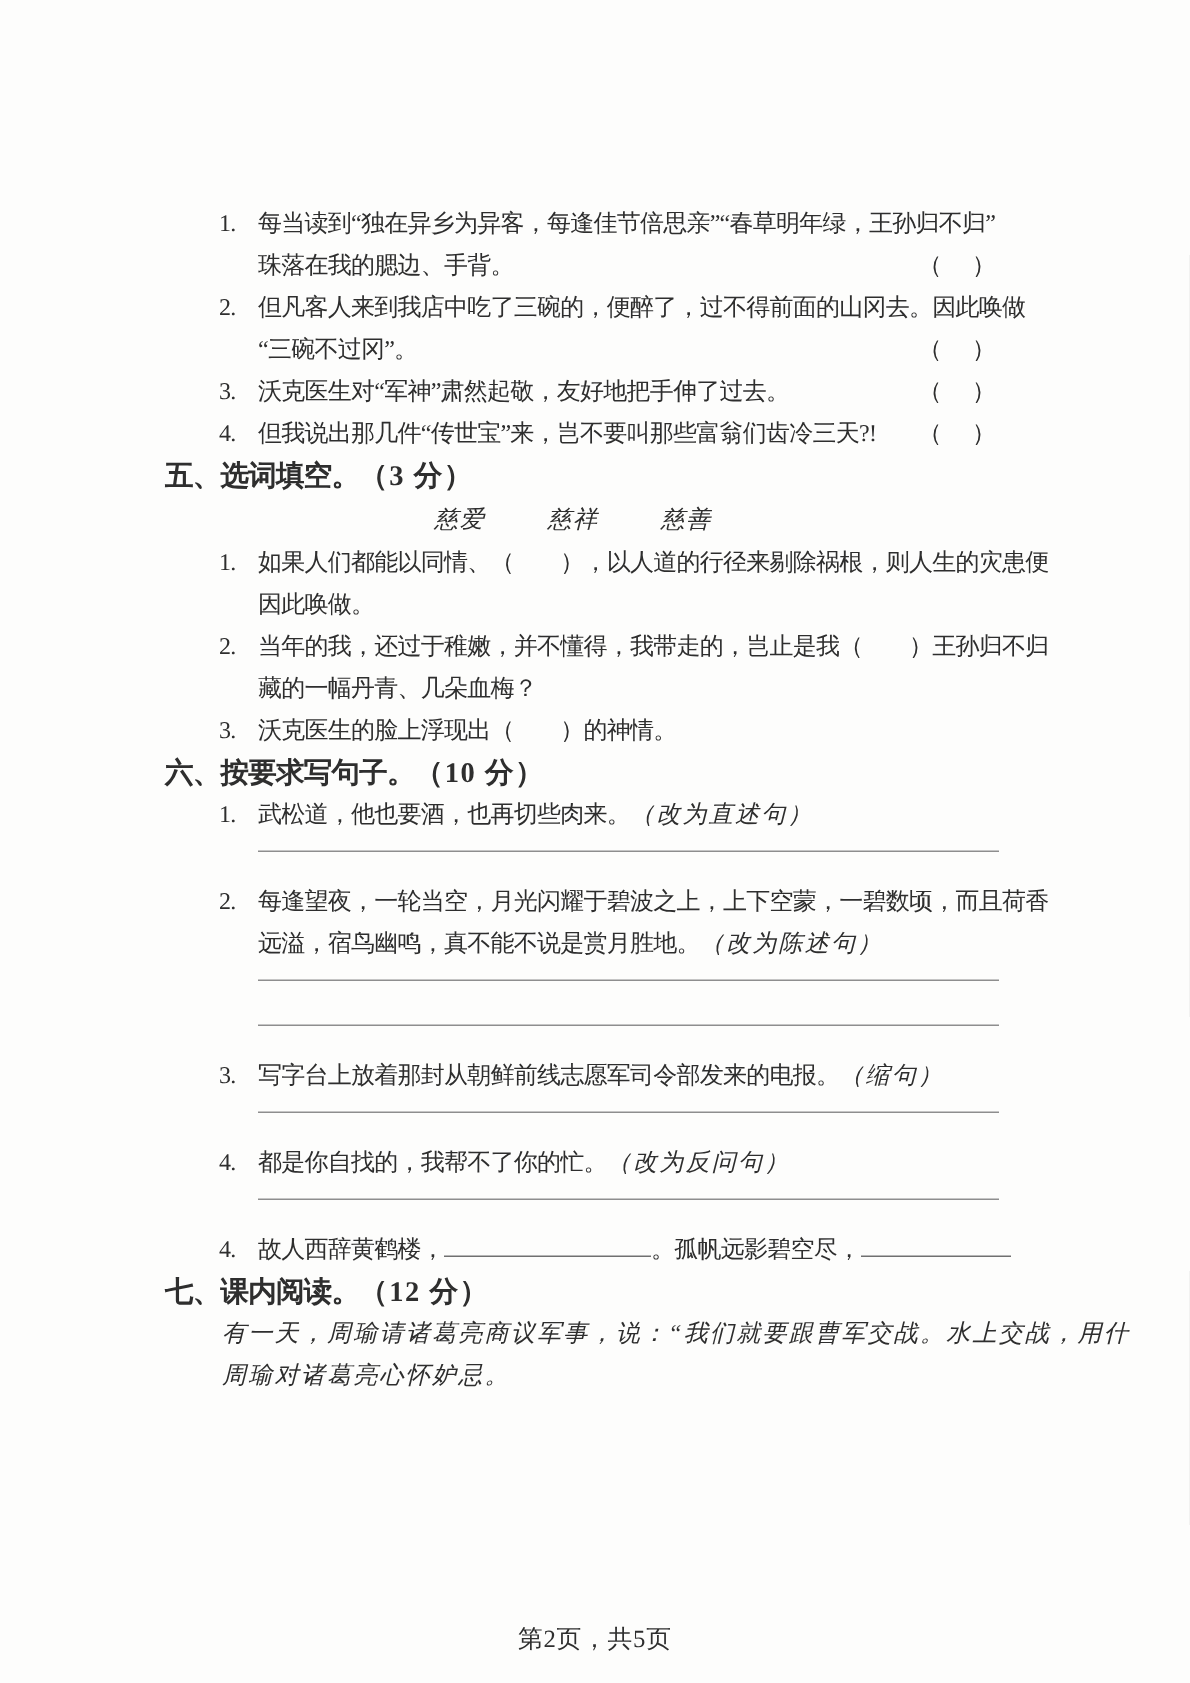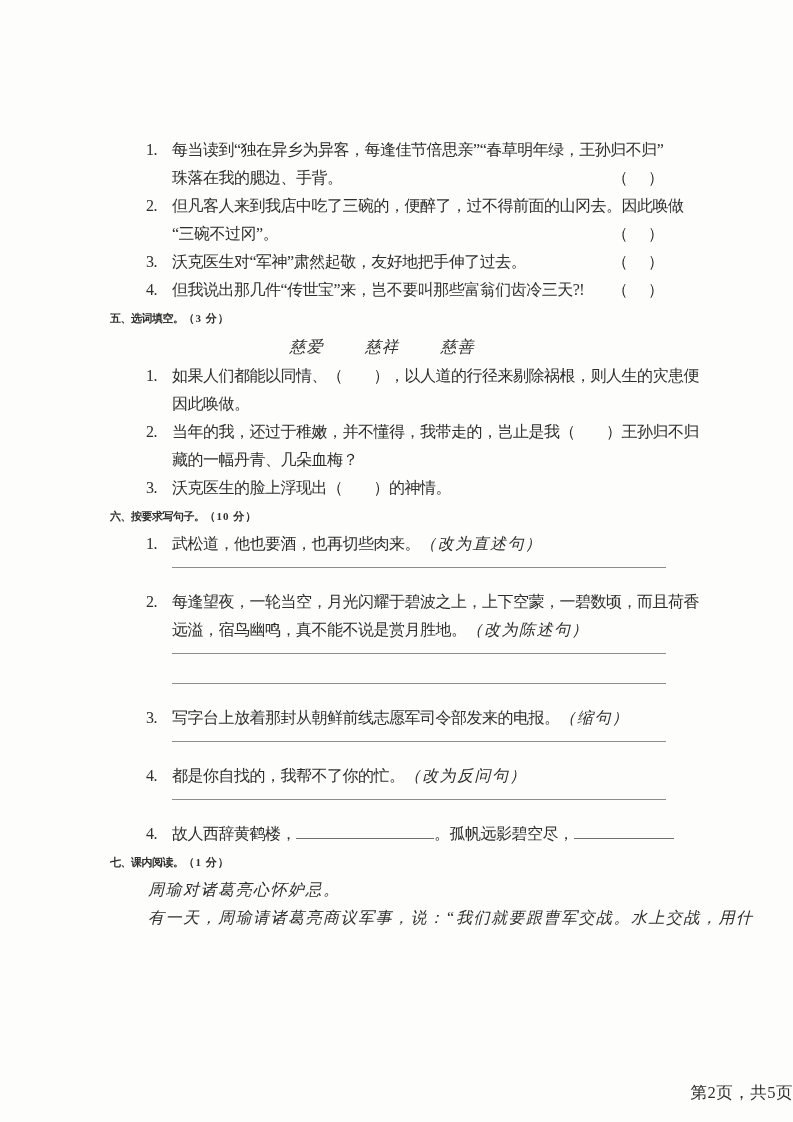--- a/index.html
+++ b/index.html
@@ -23,21 +23,21 @@
   .line{position:relative;padding-left:62px;white-space:nowrap;}
   .line.cont{padding-left:62px;}
   .num{position:absolute;left:36px;top:0;}
   .marker{
     position:absolute;right:24px;top:0;
     letter-spacing:2px;white-space:nowrap;
   }
   .heading{
     font-family:"Liberation Sans","DejaVu Sans",sans-serif;
     font-weight:bold;
-    font-size:11px;
+    font-size:19px;
     padding-left:0;
     white-space:nowrap;
     line-height:28px;
   }
   .heading .pts{
     font-family:"Liberation Serif","DejaVu Serif",serif;
     font-weight:600;
     letter-spacing:1px;
   }
   .kai{
@@ -68,21 +68,21 @@
     vertical-align:baseline;
   }
   .blank.w-long{width:138px;}
   .blank.w-mid{width:100px;}
   .blank.w-short{width:40px;}
   .indent-para{padding-left:38px;white-space:nowrap;line-height:28px;}
   .passage{margin-top:0;}
   .footer{
     position:absolute;
     left:0;right:0;top:1082px;
-    text-align:right;
+    text-align:center;
     font-size:16.5px;
     color:#2e2e2e;
     letter-spacing:0.5px;
   }
 </style>
 </head>
 <body>
 
 <div class="page">
   <div class="content">
@@ -203,26 +203,26 @@
     </div>
 
     <div class="q-item">
       <div class="line">
         <span class="num">4.</span>
         <span>故人西辞黄鹤楼，</span><span class="blank w-long"></span><span>。孤帆远影碧空尽，</span><span class="blank w-mid"></span>
       </div>
     </div>
 
     <div class="heading">
-      <span>七、课内阅读。</span><span class="pts">（1 分）</span>
+      <span>七、课内阅读。</span><span class="pts">（12 分）</span>
     </div>
 
     <div class="passage">
+      <div class="indent-para kai">有一天，周瑜请诸葛亮商议军事，说：“我们就要跟曹军交战。水上交战，用什</div>
       <div class="indent-para kai">周瑜对诸葛亮心怀妒忌。</div>
-      <div class="indent-para kai">有一天，周瑜请诸葛亮商议军事，说：“我们就要跟曹军交战。水上交战，用什</div>
     </div>
 
   </div>
 
   <div class="footer">
     <span>第2页，共5页</span>
   </div>
 </div>
 
 </body></html>

